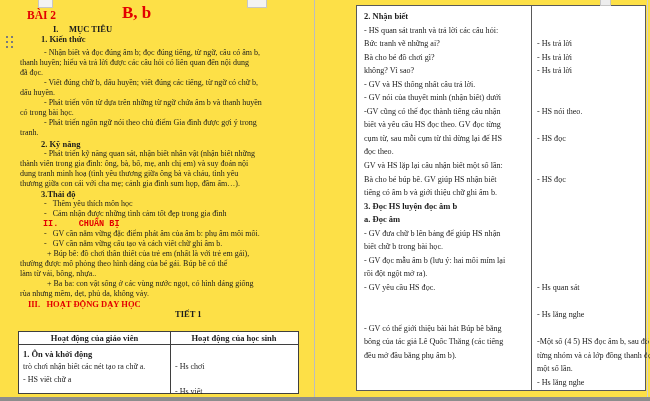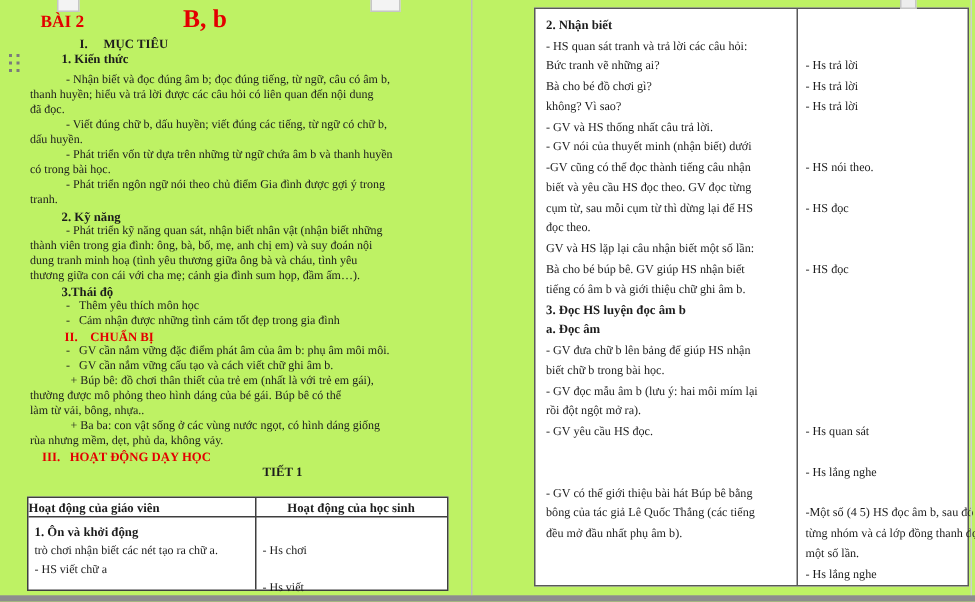--- a/index.html
+++ b/index.html
@@ -1,18 +1,18 @@
 <!DOCTYPE html>
 <html><head>
 <meta charset="utf-8">
 <style>
   html,body{margin:0;padding:0;}
   body{width:650px;height:401px;position:relative;overflow:hidden;background:#969696;
        font-family:"Liberation Serif","DejaVu Serif",serif;}
-  .page{position:absolute;top:0;background:#bef264;height:397px;}
+  .page{position:absolute;top:0;background:#fde047;height:397px;}
   #page-left{left:0;width:314px;}
   #page-right{left:314px;width:336px;border-left:1px solid #bdbdbd;box-sizing:border-box;padding-left:24px;}
   .bottom-strip{position:absolute;left:0;top:397px;width:650px;height:4px;background:#8d8d8d;}
   .right-edge-line{position:absolute;left:647px;top:0;width:1px;height:397px;background:#cfcfcf;}
 
   .lesson-label{position:absolute;left:27px;top:9px;font-size:11.5px;font-weight:bold;color:#e30000;white-space:nowrap;}
   .lesson-title{position:absolute;left:122px;top:3px;font-size:17px;font-weight:bold;color:#e30000;white-space:nowrap;}
 
   .drag-handle{position:absolute;left:6px;top:36px;display:grid;grid-template-columns:2px 2px;grid-template-rows:2px 2px 2px;gap:3px;}
   .drag-handle i{background:#7b7b7b;width:2px;height:2px;display:block;}
@@ -26,21 +26,21 @@
   .body-lines{position:absolute;left:20px;top:24px;width:266px;font-size:8px;color:#1c1c1c;}
   .bl{height:10.05px;line-height:10.05px;white-space:nowrap;}
   .bl.bold{font-weight:bold;font-size:8.5px;}
   .bl.red{color:#e30000;}
 
   
   .tbl{position:absolute;box-sizing:border-box;background:#fff;}
   #activity-table{left:18px;top:331px;width:281px;height:63px;border:1px solid #3f3f3f;}
   #activity-table .hdr{position:absolute;left:0;top:0;width:100%;height:12px;border-bottom:1px solid #3f3f3f;}
   #activity-table .hdr span{position:absolute;top:1px;font-size:8.5px;font-weight:bold;white-space:nowrap;color:#1c1c1c;}
-  #activity-table .hdr .h1{left:0;width:151px;}
+  #activity-table .hdr .h1{left:0;width:151px;text-align:center;}
   #activity-table .hdr .h2{left:151px;width:128px;text-align:center;}
   #activity-table .vline{position:absolute;left:151px;top:0;width:1px;height:100%;background:#3f3f3f;}
   .cell-lines{position:absolute;font-size:8px;color:#1c1c1c;}
   #activity-table .c1{left:4px;top:16px;width:145px;}
   #activity-table .c2{left:156px;top:16px;width:120px;}
   #activity-table .cl{height:12.8px;line-height:12.8px;white-space:nowrap;}
   #activity-table .cl.bold{font-weight:bold;font-size:8.5px;}
 
   #main-table{left:41px;top:5px;width:290px;height:386px;border:1px solid #595959;}
   #main-table .vline{position:absolute;left:174px;top:0;width:1px;height:100%;background:#595959;}
@@ -77,21 +77,21 @@
       <div class="bl" style="padding-left: 24px;">- Phát triển ngôn ngữ nói theo chủ điểm Gia đình được gợi ý trong</div>
       <div class="bl">tranh.</div>
       <div class="bl bold" style="padding-left: 21px;">2. Kỹ năng</div>
       <div class="bl" style="padding-left: 24px;">- Phát triển kỹ năng quan sát, nhận biết nhân vật (nhận biết những</div>
       <div class="bl">thành viên trong gia đình: ông, bà, bố, mẹ, anh chị em) và suy đoán nội</div>
       <div class="bl">dung tranh minh hoạ (tình yêu thương giữa ông bà và cháu, tình yêu</div>
       <div class="bl">thương giữa con cái với cha mẹ; cảnh gia đình sum họp, đầm ấm…).</div>
       <div class="bl bold" style="padding-left: 21px;">3.Thái độ</div>
       <div class="bl" style="padding-left: 24px;">-&nbsp;&nbsp;&nbsp;Thêm yêu thích môn học</div>
       <div class="bl" style="padding-left: 24px;">-&nbsp;&nbsp;&nbsp;Cảm nhận được những tình cảm tốt đẹp trong gia đình</div>
-      <div class="bl bold red" style="padding-left: 23px;">II.&nbsp;&nbsp;&nbsp;&nbsp;CHUẨN BỊ</div>
+      <div class="bl bold red" style="padding-left: 23px; font-family: Liberation Mono, monospace;">II.&nbsp;&nbsp;&nbsp;&nbsp;CHUẨN BỊ</div>
       <div class="bl" style="padding-left: 24px;">-&nbsp;&nbsp;&nbsp;GV cần nắm vững đặc điểm phát âm của âm b: phụ âm môi môi.</div>
       <div class="bl" style="padding-left: 24px;">-&nbsp;&nbsp;&nbsp;GV cần nắm vững cấu tạo và cách viết chữ ghi âm b.</div>
       <div class="bl" style="padding-left: 27px;">+ Búp bê: đồ chơi thân thiết của trẻ em (nhất là với trẻ em gái),</div>
       <div class="bl">thường được mô phỏng theo hình dáng của bé gái. Búp bê có thể</div>
       <div class="bl">làm từ vải, bông, nhựa..</div>
       <div class="bl" style="padding-left: 27px;">+ Ba ba: con vật sống ở các vùng nước ngọt, có hình dáng giống</div>
       <div class="bl">rùa nhưng mềm, dẹt, phủ da, không vảy.</div>
       <div class="bl bold red" style="padding-left: 8px;">III.&nbsp;&nbsp;&nbsp;HOẠT ĐỘNG DẠY HỌC</div>
       <div class="bl bold" style="padding-left: 155px;">TIẾT 1</div>
   </div>
@@ -138,21 +138,21 @@
         <div class="cl bold">a. Đọc âm</div>
         <div class="cl">- GV đưa chữ b lên bảng để giúp HS nhận</div>
         <div class="cl">biết chữ b trong bài học.</div>
         <div class="cl">- GV đọc mẫu âm b (lưu ý: hai môi mím lại</div>
         <div class="cl">rồi đột ngột mở ra).</div>
         <div class="cl">- GV yêu cầu HS đọc.</div>
         <div class="cl"></div>
         <div class="cl"></div>
         <div class="cl">- GV có thể giới thiệu bài hát Búp bê bằng</div>
         <div class="cl">bông của tác giả Lê Quốc Thắng (các tiếng</div>
-        <div class="cl">đều mở đầu nhất phụ âm b).</div>
+        <div class="cl">đều mở đầu bằng phụ âm b).</div>
     </div>
     <div class="cell-lines c2">
       <div class="cl"></div>
         <div class="cl"></div>
         <div class="cl">- Hs trả lời</div>
         <div class="cl">- Hs trả lời</div>
         <div class="cl">- Hs trả lời</div>
         <div class="cl"></div>
         <div class="cl"></div>
         <div class="cl">- HS nói theo.</div>

